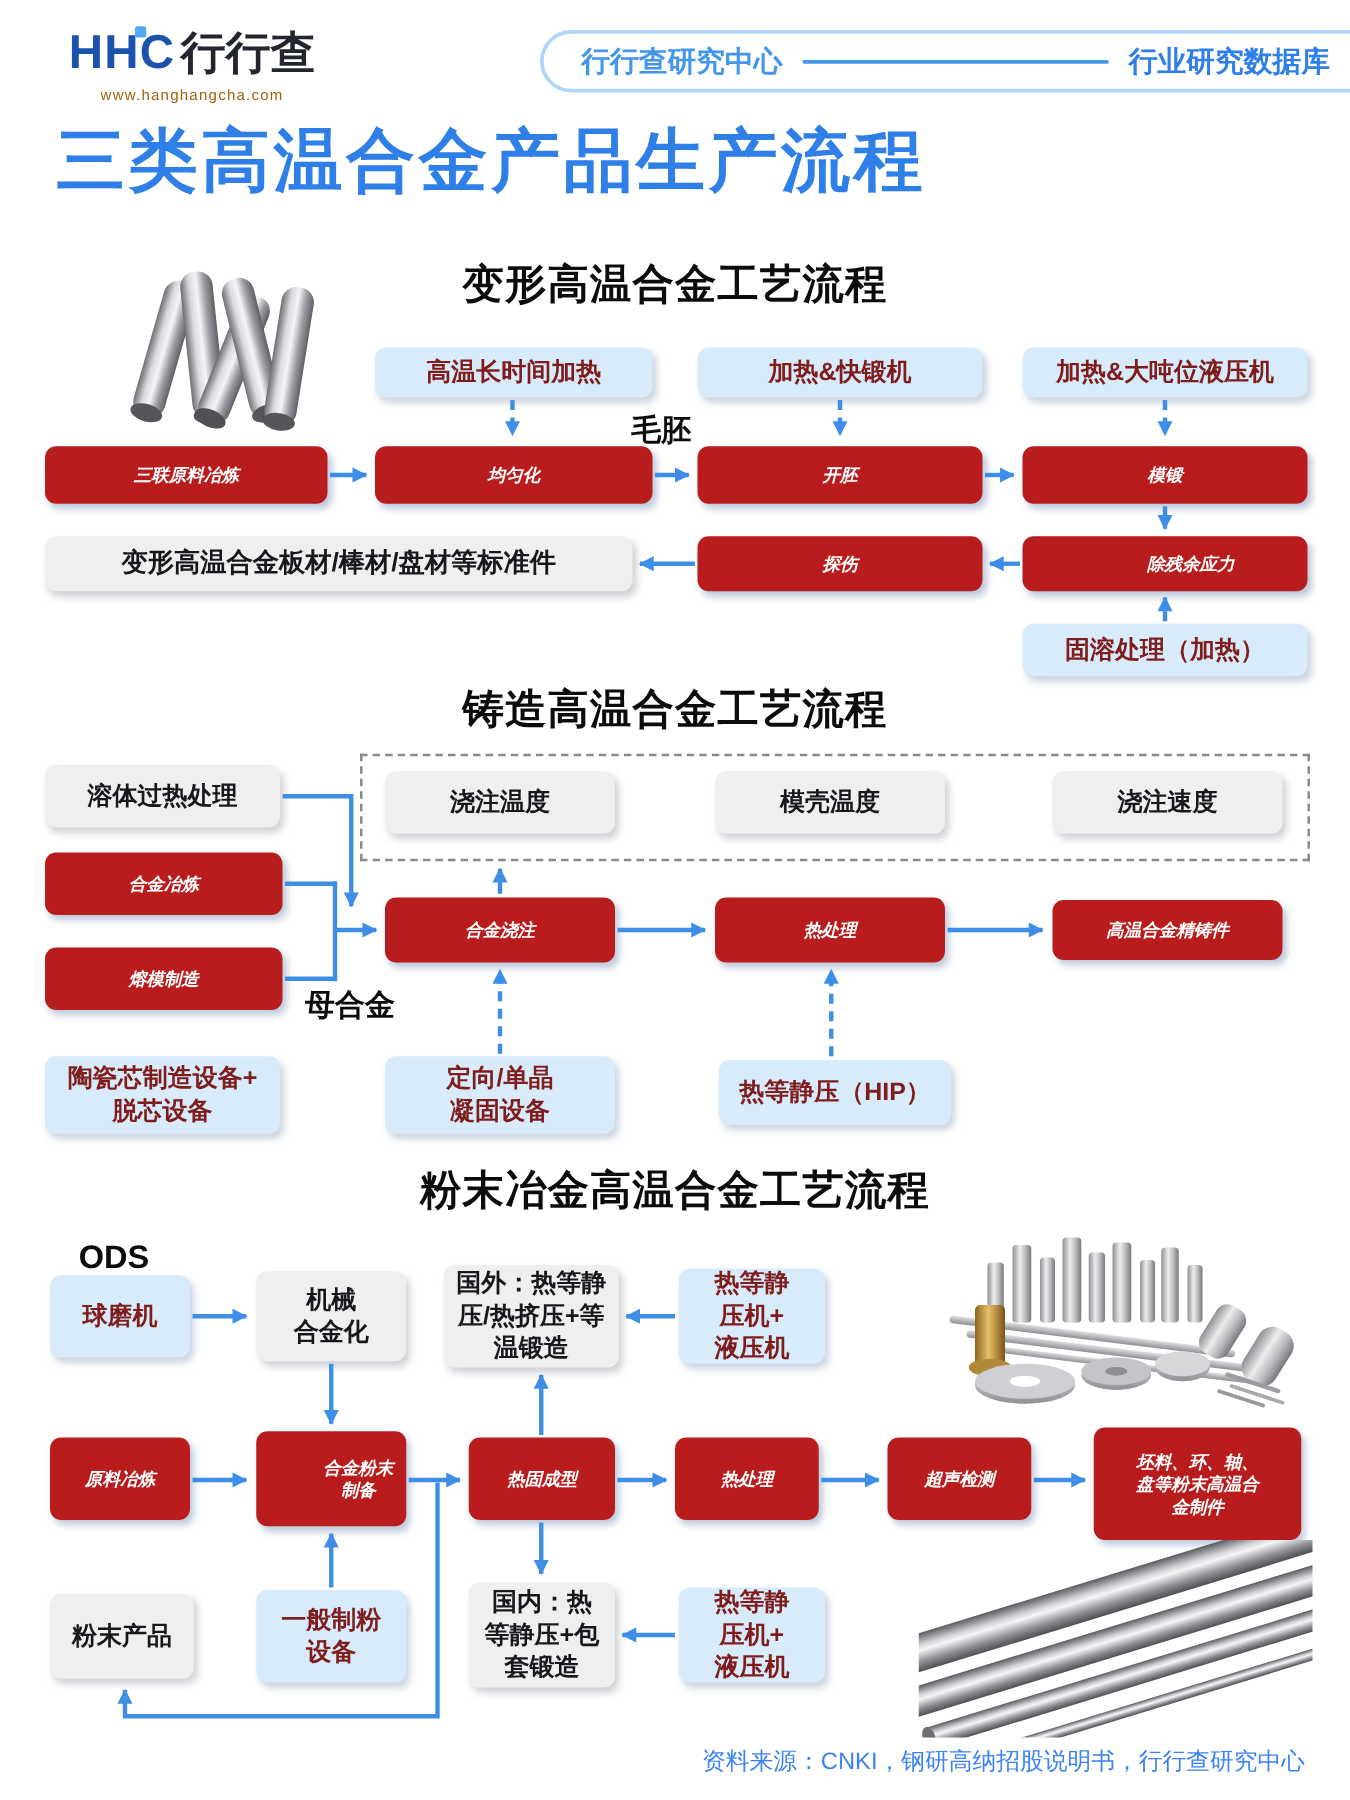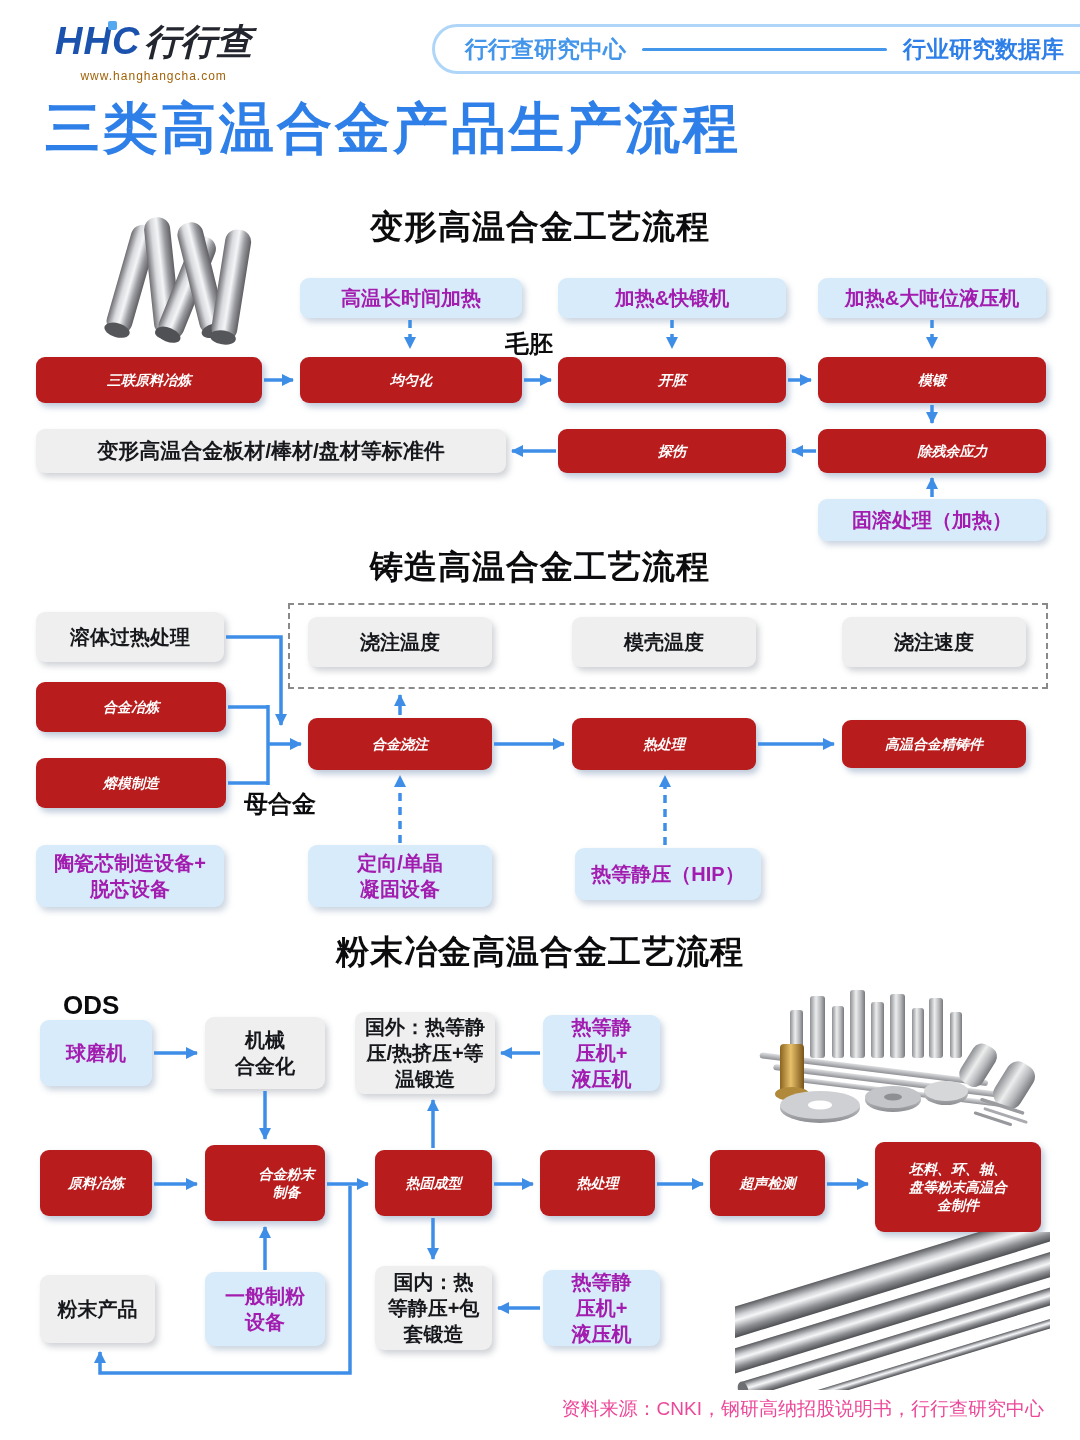--- a/index.html
+++ b/index.html
@@ -10,51 +10,51 @@
     font-family:"Liberation Sans","DejaVu Sans",sans-serif;
   }
   .abs { position:absolute; }
   .box {
     position:absolute; display:flex; align-items:center; justify-content:center;
     text-align:center; border-radius:9px; white-space:pre-line; line-height:1.3;
     font-weight:600;
   }
   .blue  { background:#b91c1c; color:#ffffff; font-size:14px;
            box-shadow:3px 4px 6px rgba(90,120,160,.4);font-style:italic; }
-  .light { background:#D8EBFA; color:#a21caf; font-size:20px;
+  .light { background:#D8EBFA; color:#7f1d1d; font-size:20px;
            box-shadow:3px 4px 6px rgba(140,160,185,.45); }
   .gray  { background:#EFEFEF; color:#16181c; font-size:20px;
            box-shadow:3px 4px 6px rgba(150,155,165,.45); }
   .section-title {
     position:absolute; left:0; width:1080px; text-align:center;
     font-size:33px; font-weight:800; color:#0c0c0e; letter-spacing:1px;
   }
   .flow-label { position:absolute; font-size:24px; font-weight:700; color:#0c0c0e; }
   #page-title {
     position:absolute; left:45px; top:92px; font-size:55px; font-weight:800;
     color:#2E7FE8; letter-spacing:3px;
   }
   
   #logo-block { position:absolute; left:55px; top:18px; }
-  #logo-row { display:flex; align-items:baseline; position:relative;font-style:italic; }
+  #logo-row { display:flex; align-items:baseline; position:relative; }
   #logo-hhc { font-size:38px; font-weight:900; color:#1B52AD; letter-spacing:1px; }
   #logo-dot { position:absolute; left:53px; top:3px; width:9px; height:9px;
               border-radius:2px; background:#53A8F0; }
   #logo-cn { font-size:36px; font-weight:800; color:#23262E; margin-left:4px; }
   #logo-site { font-size:12px; color:#a16207; margin-top:2px; letter-spacing:1px; text-align:center; }
   #badge {
     position:absolute; left:432px; top:24px; width:700px; height:50px;
     border:3px solid #AFD6F8; border-radius:28px;
     display:flex; align-items:center;
   }
   #badge-left  { margin-left:30px; font-size:23px; font-weight:700; color:#4496EB; white-space:nowrap; }
   #badge-line  { width:245px; height:3px; background:#4496EB; border-radius:2px; margin:0 16px; }
   #badge-right { font-size:23px; font-weight:700; color:#2F7FE8; white-space:nowrap; }
   #footer {
-    position:absolute; right:36px; top:1396px; font-size:19px; color:#ec4899;
+    position:absolute; right:36px; top:1396px; font-size:19px; color:#3b82f6;
   }
   .dashed-rect {
     position:absolute; border:2px dashed #8a8a8a; background:transparent;
   }
   svg.overlay { position:absolute; left:0; top:0; pointer-events:none; }
 </style>
 </head>
 <body>
 
 <div id="page">

